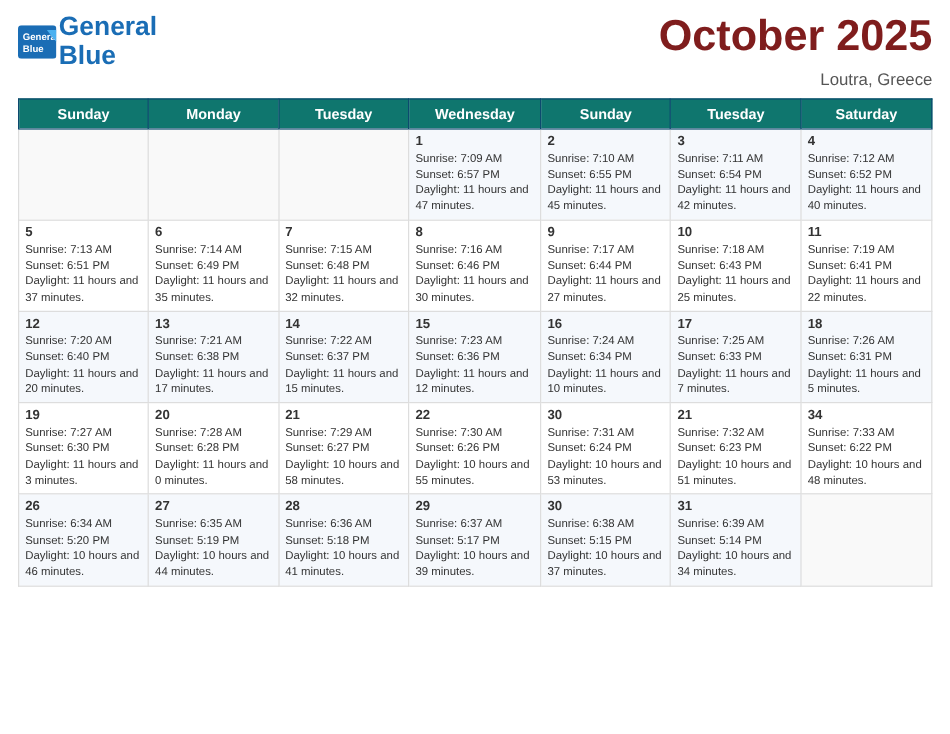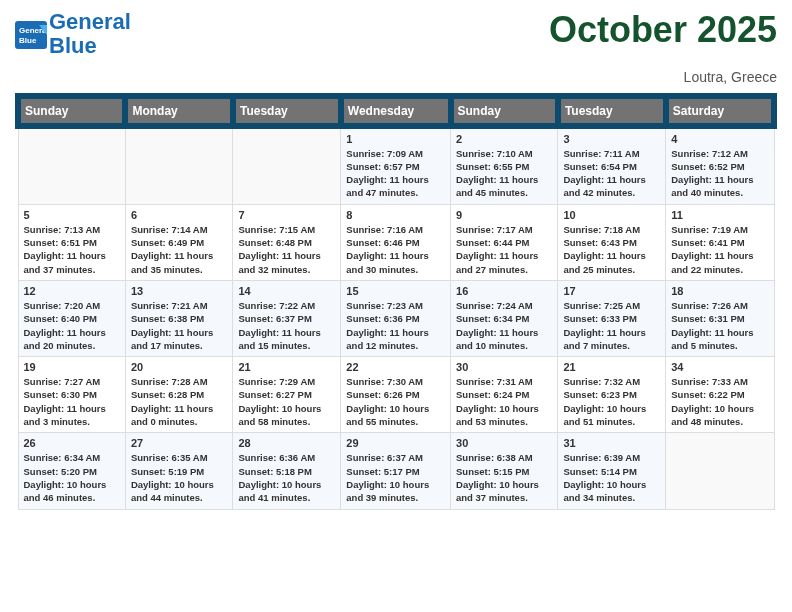--- a/index.html
+++ b/index.html
@@ -37,41 +37,41 @@
       height: 28px;
       margin-right: 2px;
       margin-top: 2px;
     }
     .title-area {
       text-align: right;
     }
     .month-title {
       font-size: 36px;
       font-weight: bold;
-      color: #14532d;
+      color: #7f1d1d;
       line-height: 1.1;
     }
     .subtitle {
       font-size: 14px;
       color: #555;
-      margin-top: 19px;
+      margin-top: 8px;
     }
     .calendar {
       width: 100%;
       border-collapse: collapse;
       border: 1px solid #ccc;
     }
     .calendar th {
-      background-color: #737373;
+      background-color: #0f766e;
       color: #fff;
       font-size: 12px;
       font-weight: bold;
       padding: 5px 4px;
-      text-align: left;
-      border: 6px solid #0c4a6e;
+      text-align: center;
+      border: 1px solid #0c4a6e;
     }
     .calendar td {
       vertical-align: top;
       padding: 4px 5px;
       border: 1px solid #ddd;
       width: 113px;
       min-height: 90px;
       font-size: 10px;
       color: #333;
       background: #fff;
@@ -85,21 +85,20 @@
     .day-num {
       font-size: 11px;
       font-weight: bold;
       margin-bottom: 2px;
       display: block;
     }
     .day-info {
       font-size: 9.5px;
       line-height: 1.4;
       color: #333;
-      font-weight: bold;
     }
     .empty-cell {
       background: #f9f9f9 !important;
     }
   </style>
 </head>
 <body>
 
 <div class="page">
   <div class="header">

